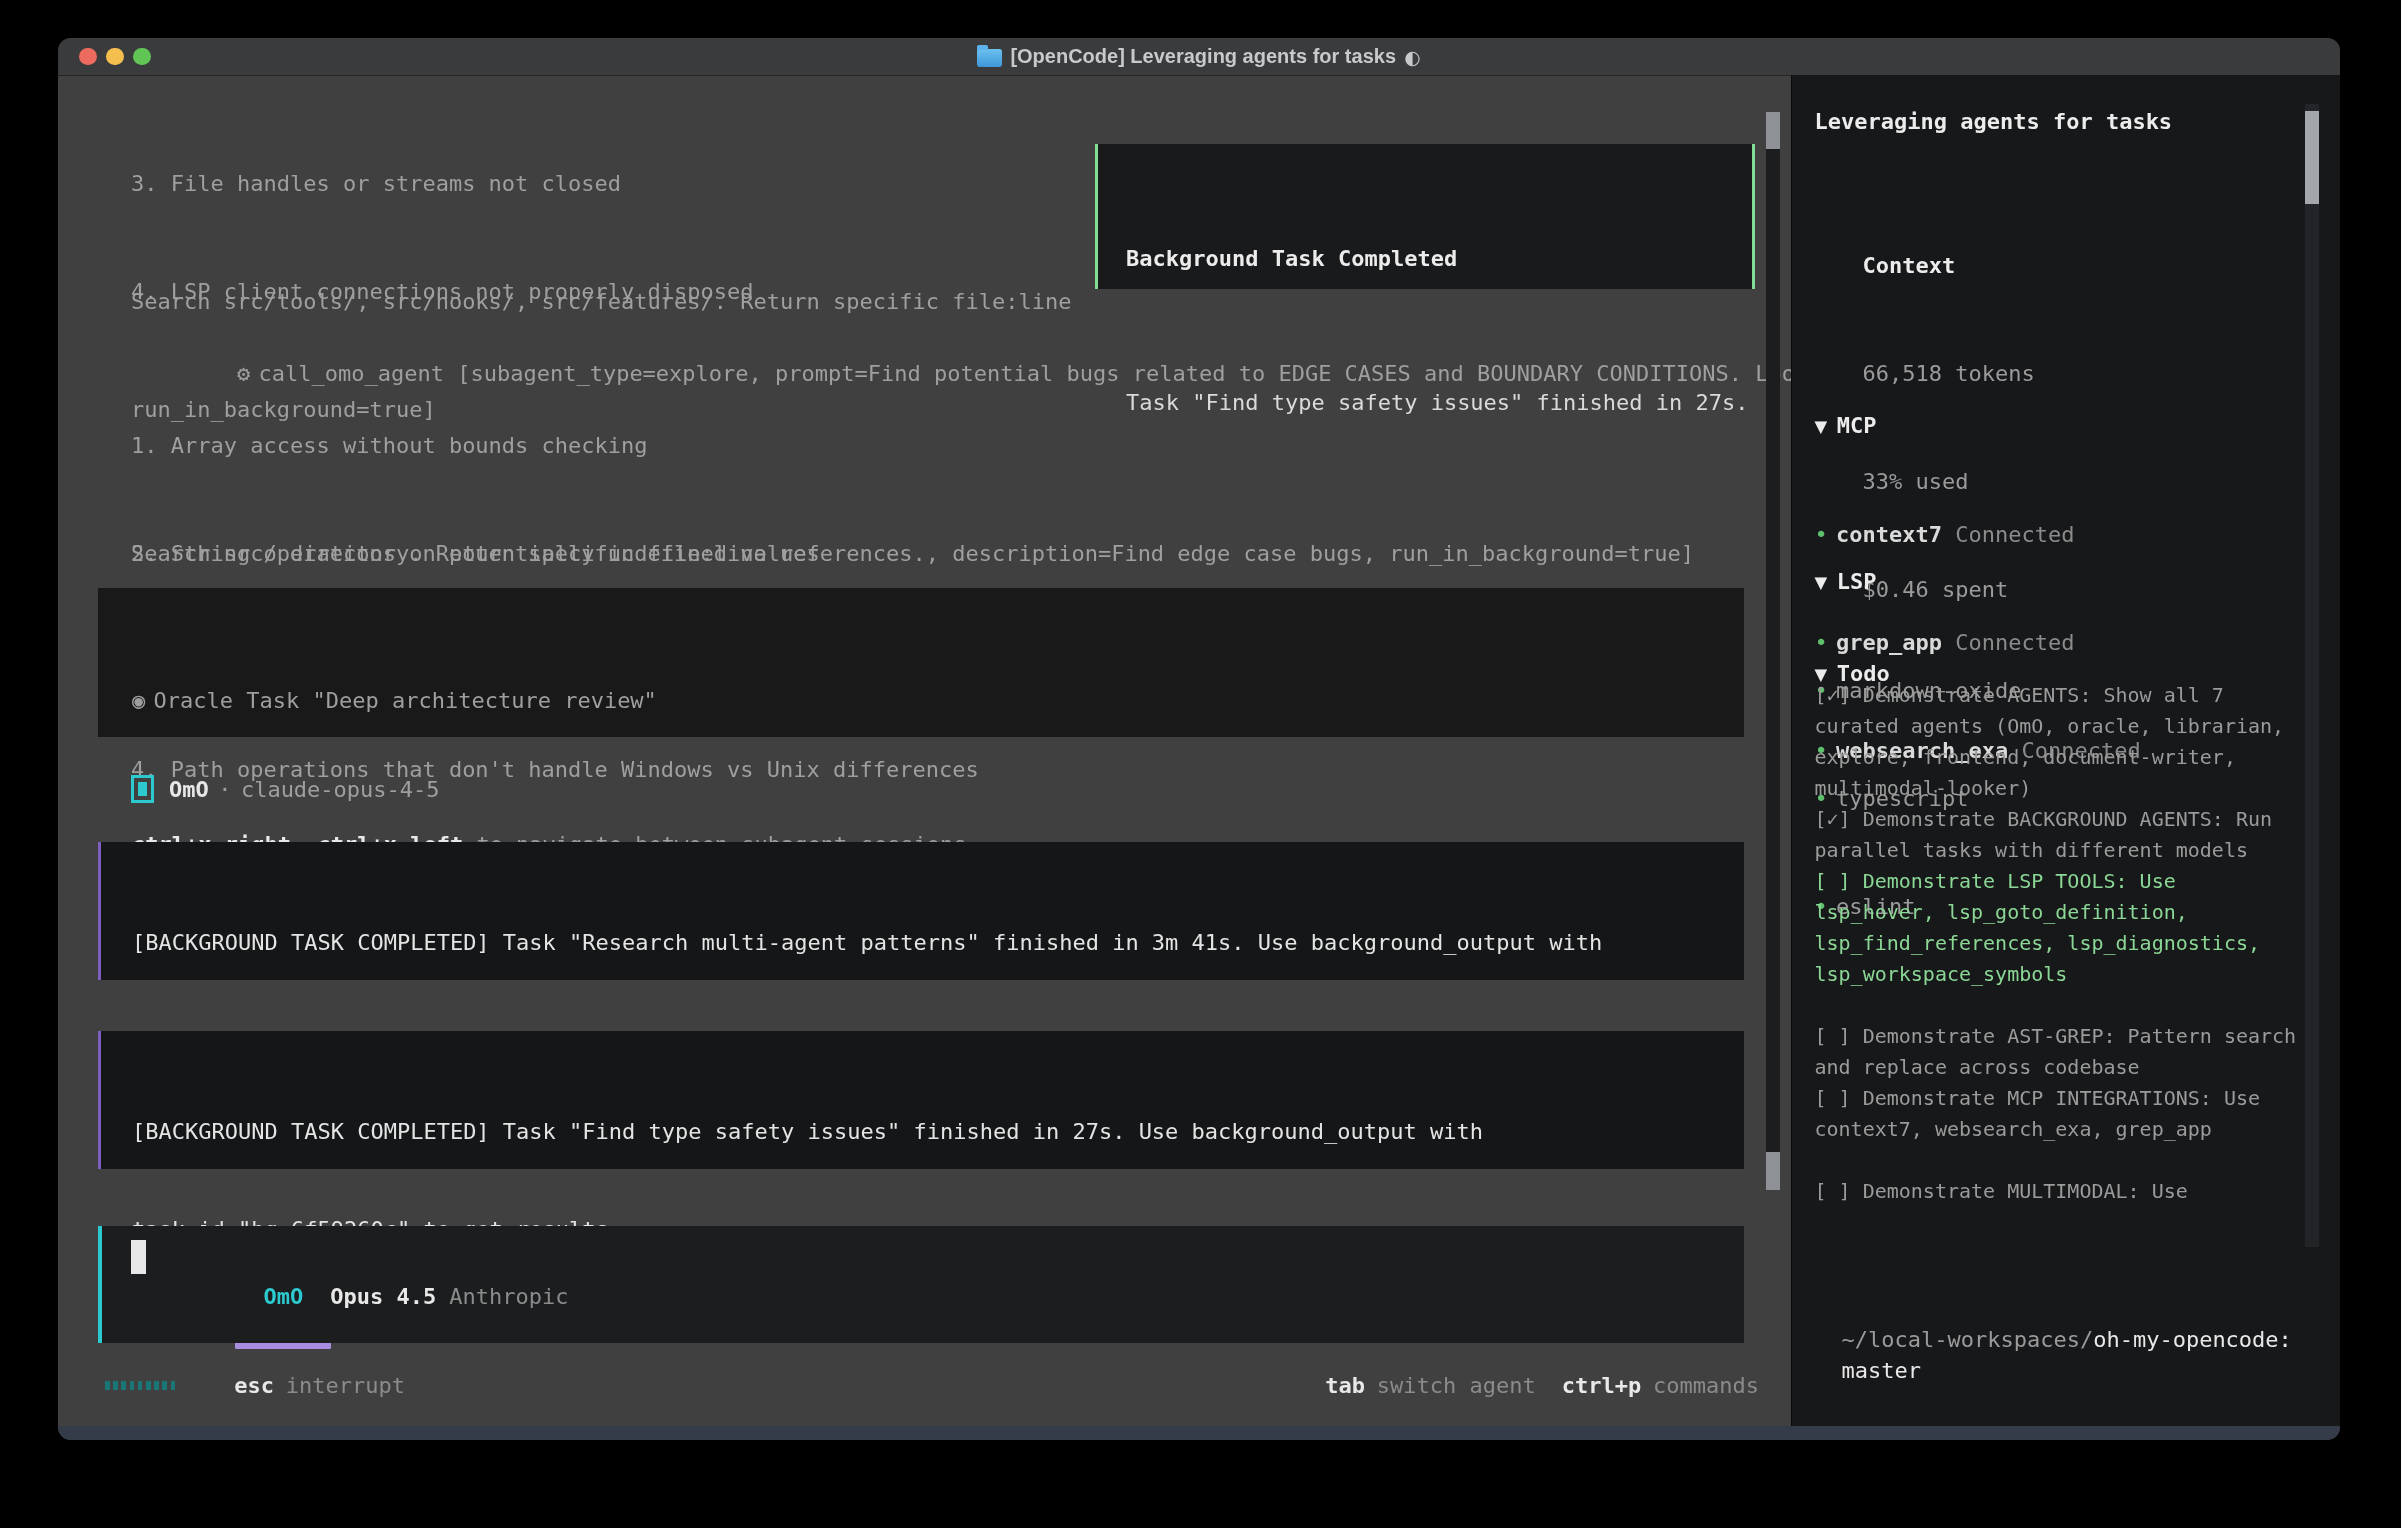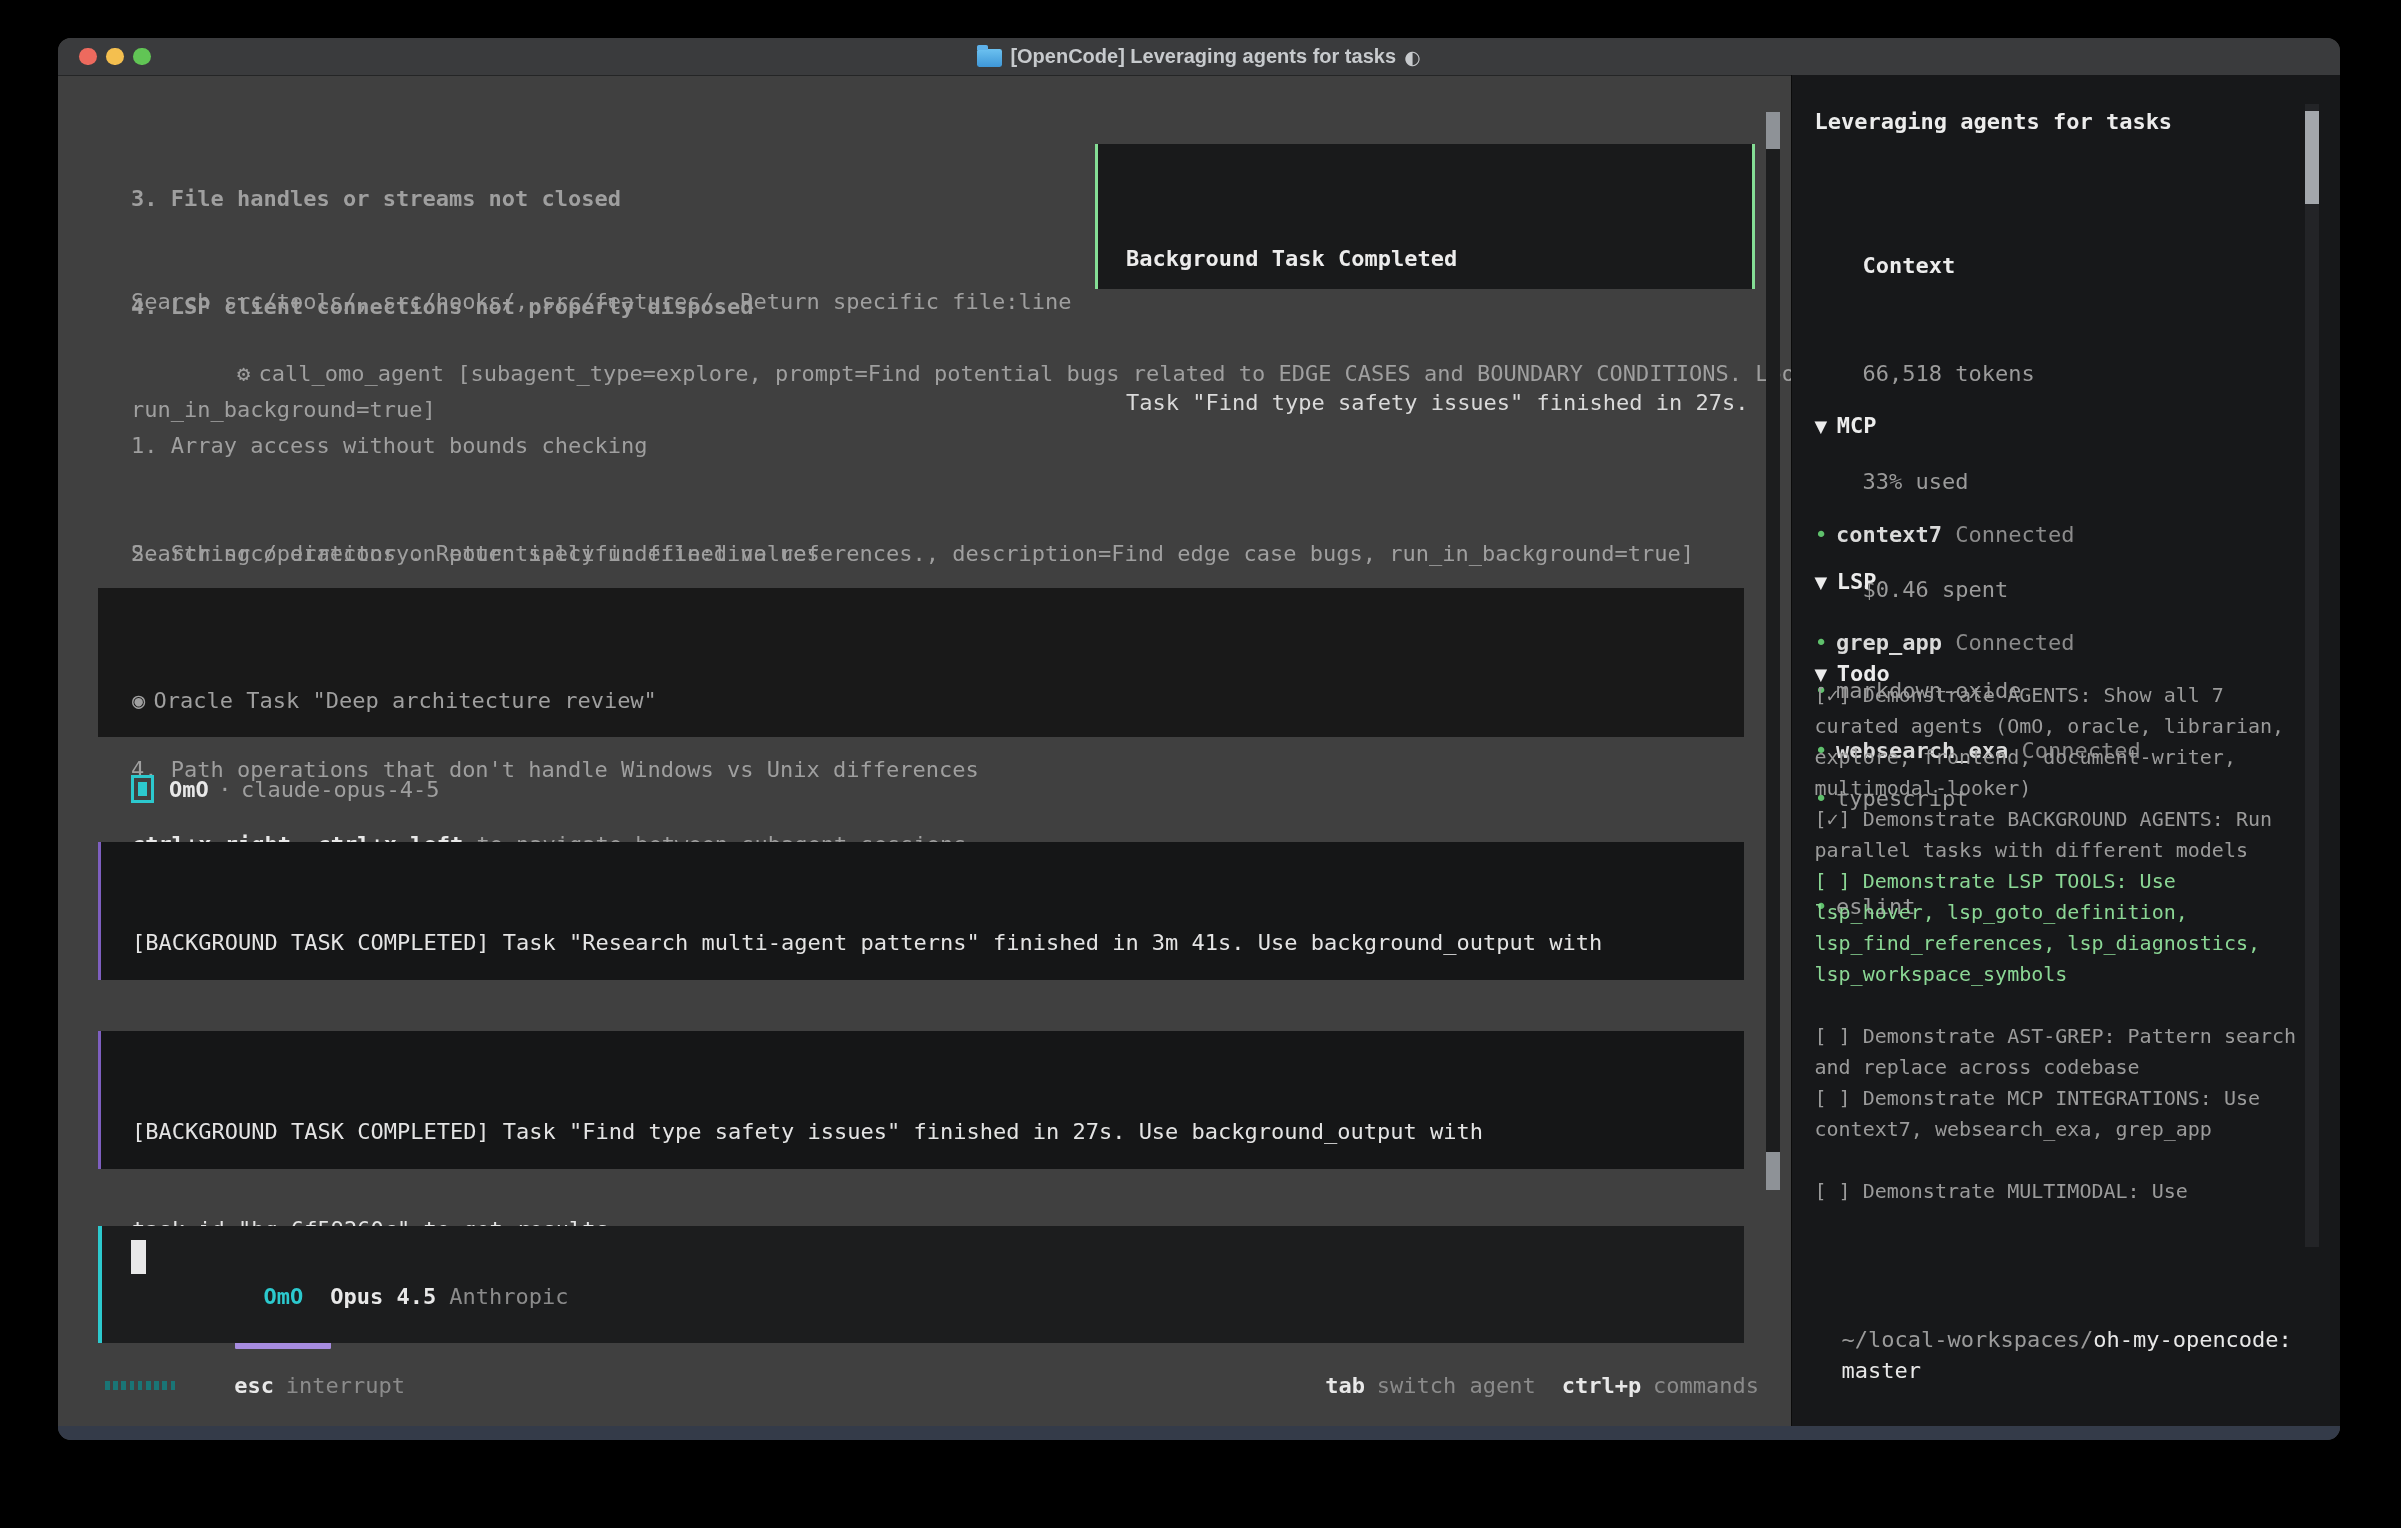--- a/index.html
+++ b/index.html
@@ -107,21 +107,21 @@
       </div>
       <div class="titlewrap">
         <span class="foldericon"></span>
         <span>[OpenCode] Leveraging agents for tasks</span>
         <span class="moon">◐</span>
       </div>
     </div>
 
     <div>
 
-      <div class="t" style="left:73px; top:71px;font-weight:bold;">
+      <div class="t" style="left:73px; top:56px;">
         <div>3. File handles or streams not closed</div>
         <div>4. LSP client connections not properly disposed</div>
       </div>
 
       <div class="t" style="left:73px; top:174px;">
         <div>Search src/tools/, src/hooks/, src/features/. Return specific file:line</div>
         <div>run_in_background=true]</div>
       </div>
 
       <div class="t" style="left:73px; top:282px;">

